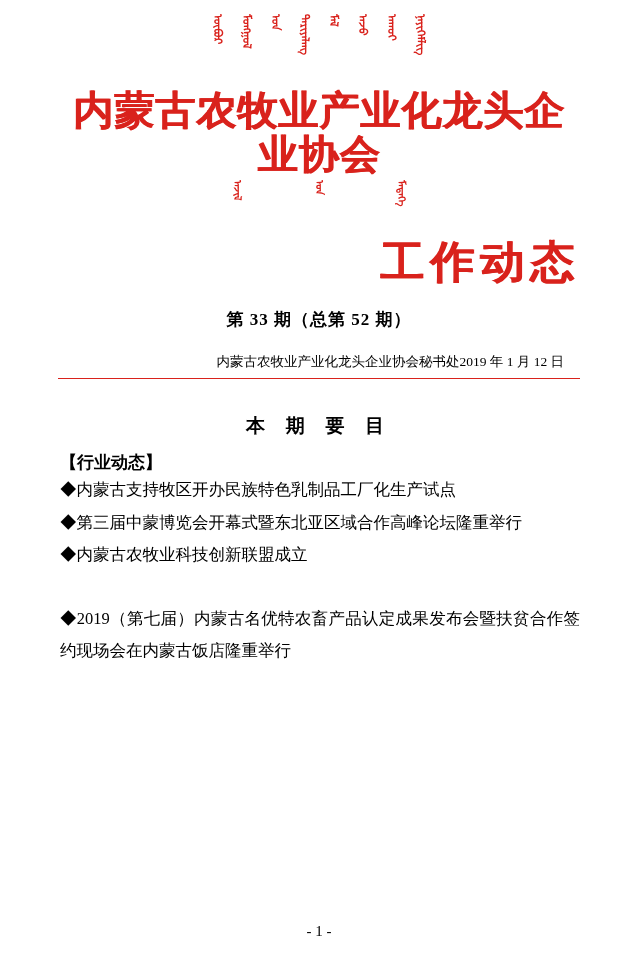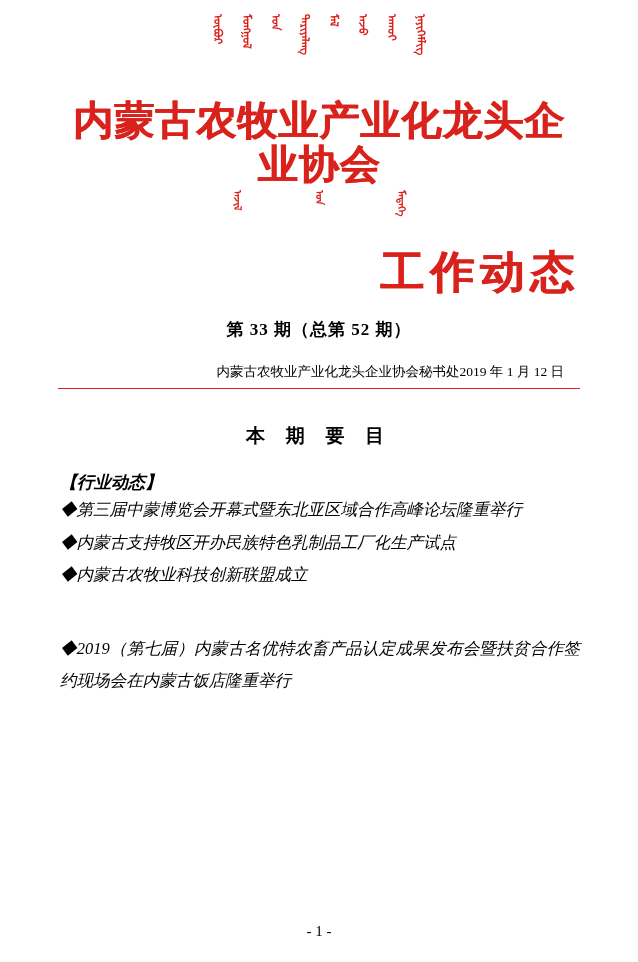--- a/index.html
+++ b/index.html
@@ -55,21 +55,21 @@
 
   
   .masthead {
     text-align: center;
     color: #d9221c;
     font-family: "Liberation Sans", sans-serif;
     font-weight: 700;
     font-size: 40px;
     letter-spacing: 1px;
     line-height: 1.1;
-    margin-top: 12px;
+    margin-top: 2px;
     text-shadow: 1px 0 0 #d9221c;
   }
   .subhead {
     text-align: right;
     color: #d9221c;
     font-family: "Liberation Sans", sans-serif;
     font-weight: 700;
     font-size: 44px;
     letter-spacing: 6px;
     line-height: 1.1;
@@ -107,22 +107,21 @@
   
   .toc-title {
     text-align: center;
     font-size: 19px;
     font-weight: 700;
     letter-spacing: 8px;
     margin-top: 34px;
     font-family: "Liberation Serif", serif;
   }
   .section {
-    margin-top: 22px;
-    font-style: italic;
+    margin-top: 12px;
   }
   .section-head {
     font-size: 17px;
     font-weight: 700;
     padding-left: 2px;
     font-family: "Liberation Serif", serif;
   }
   .entry {
     font-size: 16.5px;
     line-height: 1.95;
@@ -176,22 +175,22 @@
   <div class="pub-row">
     <span class="pub-name">内蒙古农牧业产业化龙头企业协会秘书处</span>
     <span class="pub-date">2019 年 1 月 12 日</span>
   </div>
   <div class="rule"></div>
 
   <div class="toc-title">本 期 要 目</div>
 
   <div class="section">
     <div class="section-head">【行业动态】</div>
+    <div class="entry">◆内蒙古支持牧区开办民族特色乳制品工厂化生产试点</div>
     <div class="entry">◆第三届中蒙博览会开幕式暨东北亚区域合作高峰论坛隆重举行</div>
-    <div class="entry">◆内蒙古支持牧区开办民族特色乳制品工厂化生产试点</div>
     <div class="entry">◆内蒙古农牧业科技创新联盟成立</div>
   </div>
 
   <div class="gap"></div>
 
   <div class="section">
     <div class="entry">◆2019（第七届）内蒙古名优特农畜产品认定成果发布会暨扶贫合作签约现场会在内蒙古饭店隆重举行</div>
   </div>
 
   <div class="footer">- 1 -</div>

